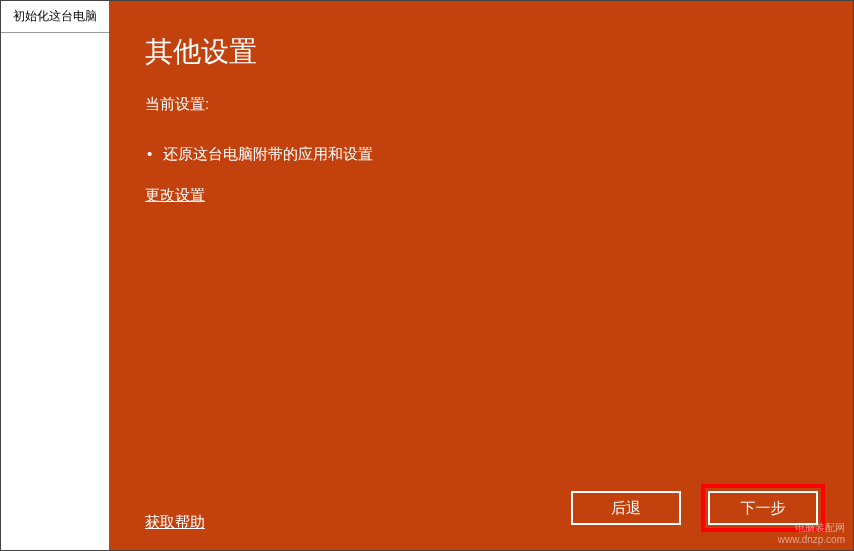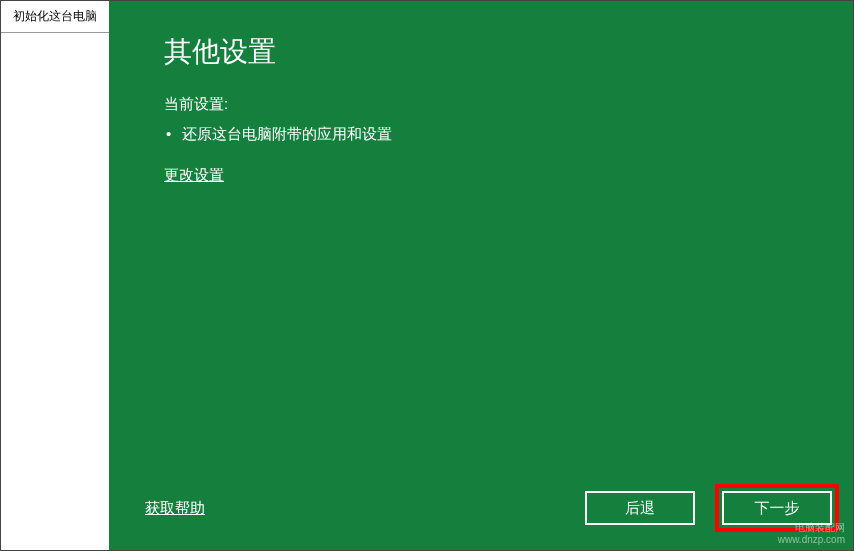--- a/index.html
+++ b/index.html
@@ -31,42 +31,43 @@
       padding: 0 12px;
       display: flex;
       align-items: center;
       font-size: 12px;
       color: #000;
       border-bottom: 1px solid #999;
     }
     
     .content-area {
       flex: 1;
-      background: #15803d;
+      background: #c2410c;
       color: #fff;
-      padding: 32px 36px 18px 55px;
+      padding: 32px 36px 18px 36px;
       display: flex;
       flex-direction: column;
       position: relative;
     }
     
     .page-title {
       font-size: 28px;
       font-weight: 400;
       margin-bottom: 24px;
     }
     
     .settings-label {
       font-size: 15px;
       margin-bottom: 8px;
     }
     
     .settings-list {
       list-style: none;
       margin-bottom: 20px;
+      margin-top: 20px;
     }
     
     .settings-list li {
       font-size: 15px;
       padding-left: 18px;
       position: relative;
       line-height: 1.6;
     }
     
     .settings-list li::before {
@@ -81,23 +82,23 @@
       text-decoration: underline;
       cursor: pointer;
       display: inline-block;
       font-family: Liberation Serif, serif;
     }
     
     .footer-area {
       position: absolute;
       bottom: 18px;
       left: 36px;
-      right: 14px;
+      right: 28px;
       display: flex;
-      align-items: center;
+      align-items: flex-end;
       justify-content: space-between;
     }
     
     .help-link {
       font-size: 15px;
       color: #fff;
       text-decoration: underline;
       cursor: pointer;
     }
     

